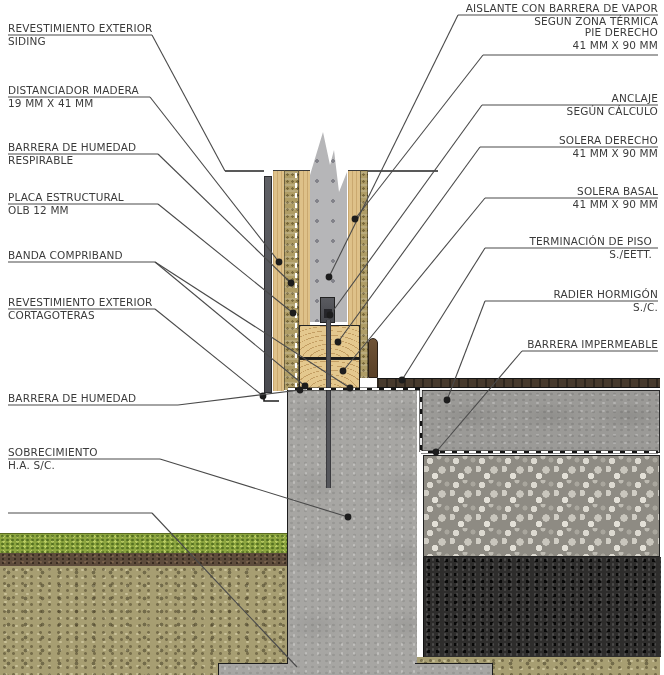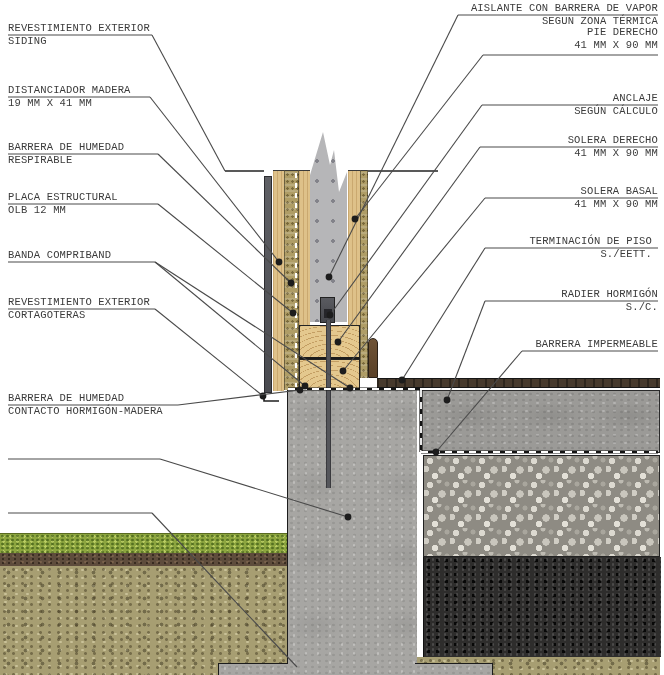--- a/index.html
+++ b/index.html
@@ -61,21 +61,21 @@
   .metal{background:#55565B;}
   .floorfin{background:#473A2D;background-image:
     repeating-linear-gradient(90deg, rgba(0,0,0,.35) 0 2px, transparent 2px 9px);
     border-top:1.5px solid #161616;border-bottom:1px solid #161616;}
   .trim{background:linear-gradient(180deg,#6F5336,#5A4128);border:1px solid #2a2017;
         border-radius:5px 5px 0 0;box-sizing:border-box;}
   
   .lbl{position:absolute;font-size:10.5px;line-height:13px;color:#3b3b3b;
        letter-spacing:.15px;white-space:nowrap;}
   .lbl.right{text-align:right;}
-  .lbl span{display:block;font-family:Liberation Mono, monospace;}
+  .lbl span{display:block;}
   #lines{position:absolute;left:0;top:0;z-index:5;}
   #labels{position:absolute;left:0;top:0;width:100%;height:100%;z-index:6;}
   #terrain{position:absolute;left:0;top:0;width:100%;height:100%;z-index:1;}
 </style>
 </head>
 <body>
 
 <div id="stage">
 
   <div id="terrain">
@@ -193,21 +193,24 @@
       </div>
       <div class="lbl left" style="left: 8px; top: 249px;">
         <span>BANDA COMPRIBAND</span>
       </div>
       <div class="lbl left" style="left: 8px; top: 296px;">
         <span>REVESTIMIENTO EXTERIOR</span>
         <span>CORTAGOTERAS</span>
       </div>
       <div class="lbl left" style="left: 8px; top: 392px;">
         <span>BARRERA DE HUMEDAD</span>
-        <span>CONTACTO HORMIGÓN-MADERA</span>
+      </div>
+      <div class="lbl left" style="left: 8px; top: 446px;">
+        <span>SOBRECIMIENTO</span>
+        <span>H.A. S/C.</span>
       </div>
       <div class="lbl right" style="right: 6px; top: 2px;">
         <span>AISLANTE CON BARRERA DE VAPOR</span>
         <span>SEGUN ZONA TÉRMICA</span>
       </div>
       <div class="lbl right" style="right: 6px; top: 26px;">
         <span>PIE DERECHO</span>
         <span>41 MM X 90 MM</span>
       </div>
       <div class="lbl right" style="right: 6px; top: 92px;">

